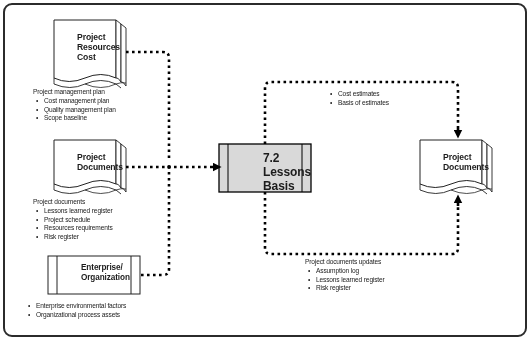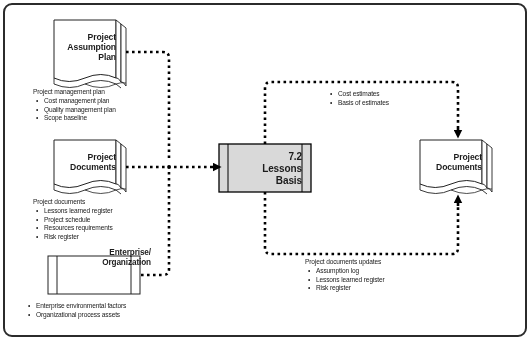--- a/index.html
+++ b/index.html
@@ -1,22 +1,22 @@
 <!DOCTYPE html>
 <html><head>
 <meta charset="utf-8">
 <style>
   html,body{margin:0;padding:0;background:#ffffff;}
   body{font-family:"Liberation Sans", sans-serif;}
   #stage{position:relative;width:532px;height:342px;overflow:hidden;background:#ffffff;}
   #frame{position:absolute;left:3px;top:3px;width:524px;height:334px;
          border:2px solid #2b2b2b;border-radius:9px;box-sizing:border-box;background:#fff;}
   #svg{position:absolute;left:0;top:0;width:532px;height:342px;}
-  .lbl{position:absolute;text-align:right;color:#1c1c1c;font-weight:bold;
-       line-height:1.18;letter-spacing:-0.1px;}
+  .lbl{position:absolute;text-align:left;color:#1c1c1c;font-weight:bold;
+       line-height:1.18;letter-spacing:-0.1px;margin-left:23px;}
   .listblk{position:absolute;color:#1c1c1c;line-height:1.33;letter-spacing:-0.15px;}
   .listblk .hdr{display:block;white-space:nowrap;}
   .listblk ul{margin:0;padding:0 0 0 11px;list-style:none;}
   .listblk li{white-space:nowrap;position:relative;}
   .listblk li:before{content:"\2022";position:absolute;left:-8px;top:0;}
 </style>
 </head>
 <body>
 
 <div id="stage">
@@ -77,22 +77,22 @@
       <path d="M212,167 H214" marker-end="url(#ah)"></path>
       <path d="M458,127 V131" marker-end="url(#ah)"></path>
       <path d="M458,206 V202" marker-end="url(#ah)"></path>
     </g>
 
     <circle cx="169" cy="167" r="1.9" fill="#000"></circle>
   </svg>
 
   <div class="lbl" style="left:54px;top:32px;width:62px;font-size:8.6px;">
     <div>Project</div>
-    <div>Assumption</div>
-    <div>Plan</div>
+    <div>Resources</div>
+    <div>Cost</div>
   </div>
 
   <div class="listblk" style="left:33px;top:88px;font-size:6.6px;">
     <span class="hdr">Project management plan</span>
     <ul>
       <li>Cost management plan</li>
       <li>Quality management plan</li>
       <li>Scope baseline</li>
     </ul>
   </div>
@@ -105,34 +105,34 @@
   <div class="listblk" style="left:33px;top:198px;font-size:6.6px;">
     <span class="hdr">Project documents</span>
     <ul>
       <li>Lessons learned register</li>
       <li>Project schedule</li>
       <li>Resources requirements</li>
       <li>Risk register</li>
     </ul>
   </div>
 
-  <div class="lbl" style="left:58px;top:248px;width:93px;font-size:8.2px;">
+  <div class="lbl" style="left:58px;top:263px;width:93px;font-size:8.2px;">
     <div>Enterprise/</div>
     <div>Organization</div>
   </div>
 
   <div class="listblk nohdr" style="left:25px;top:302px;font-size:6.6px;">
 
     <ul>
       <li>Enterprise environmental factors</li>
       <li>Organizational process assets</li>
     </ul>
   </div>
 
-  <div class="lbl" style="left:228px;top:151px;width:74px;font-size:10px;">
+  <div class="lbl" style="left:240px;top:151px;width:74px;font-size:12px;">
     <div>7.2</div>
     <div>Lessons</div>
     <div>Basis</div>
   </div>
 
   <div class="listblk nohdr" style="left:327px;top:90px;font-size:6.6px;">
 
     <ul>
       <li>Cost estimates</li>
       <li>Basis of estimates</li>

